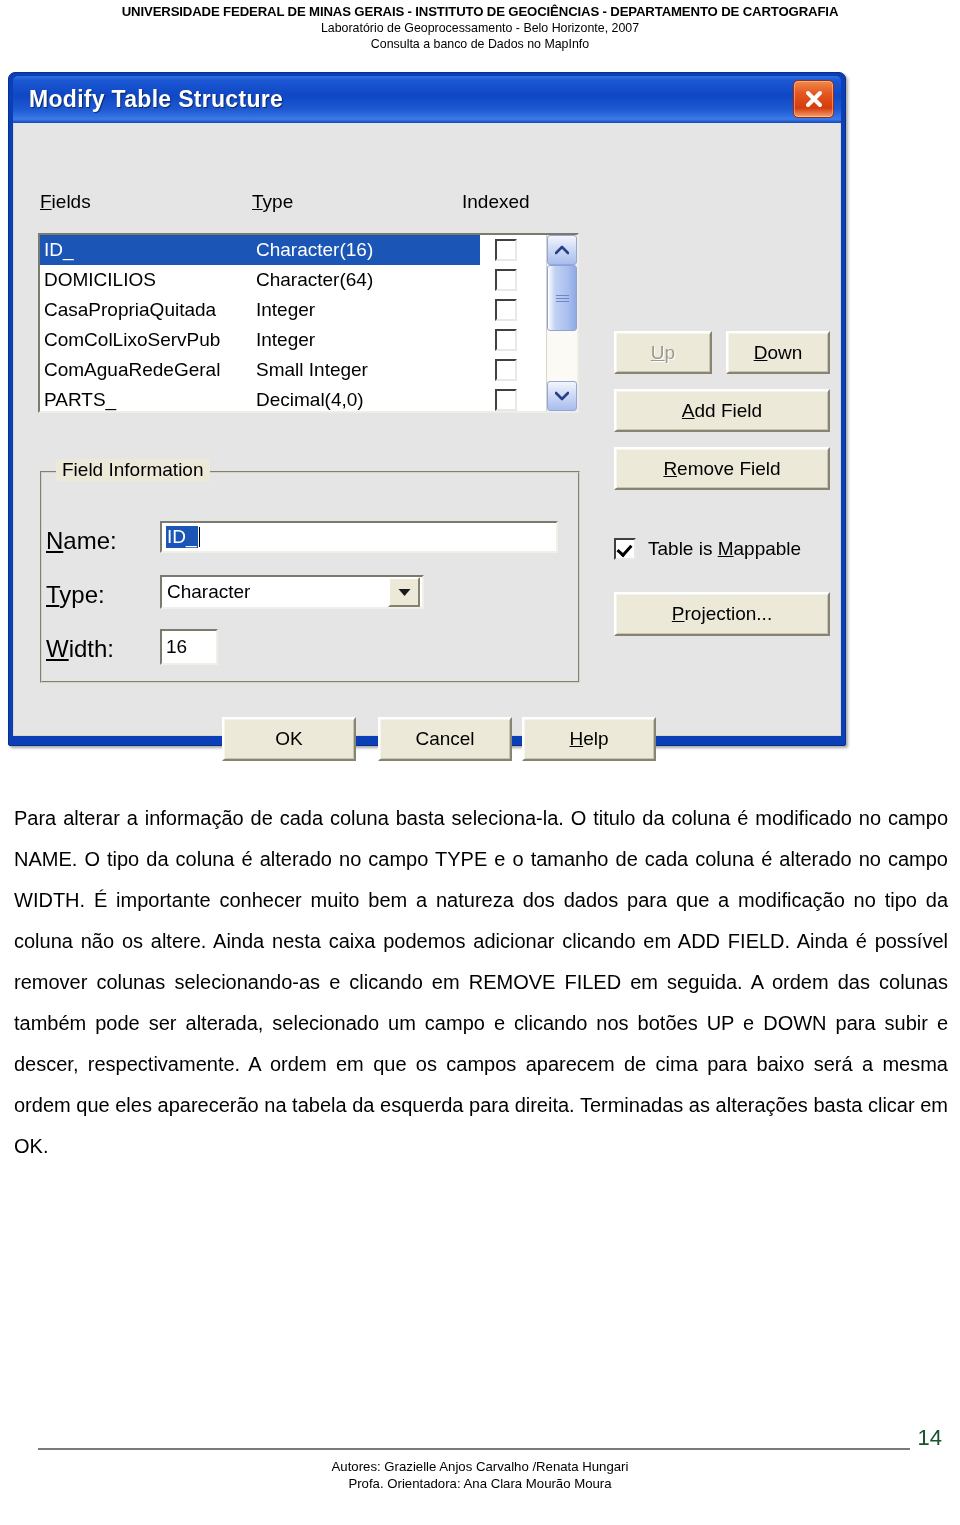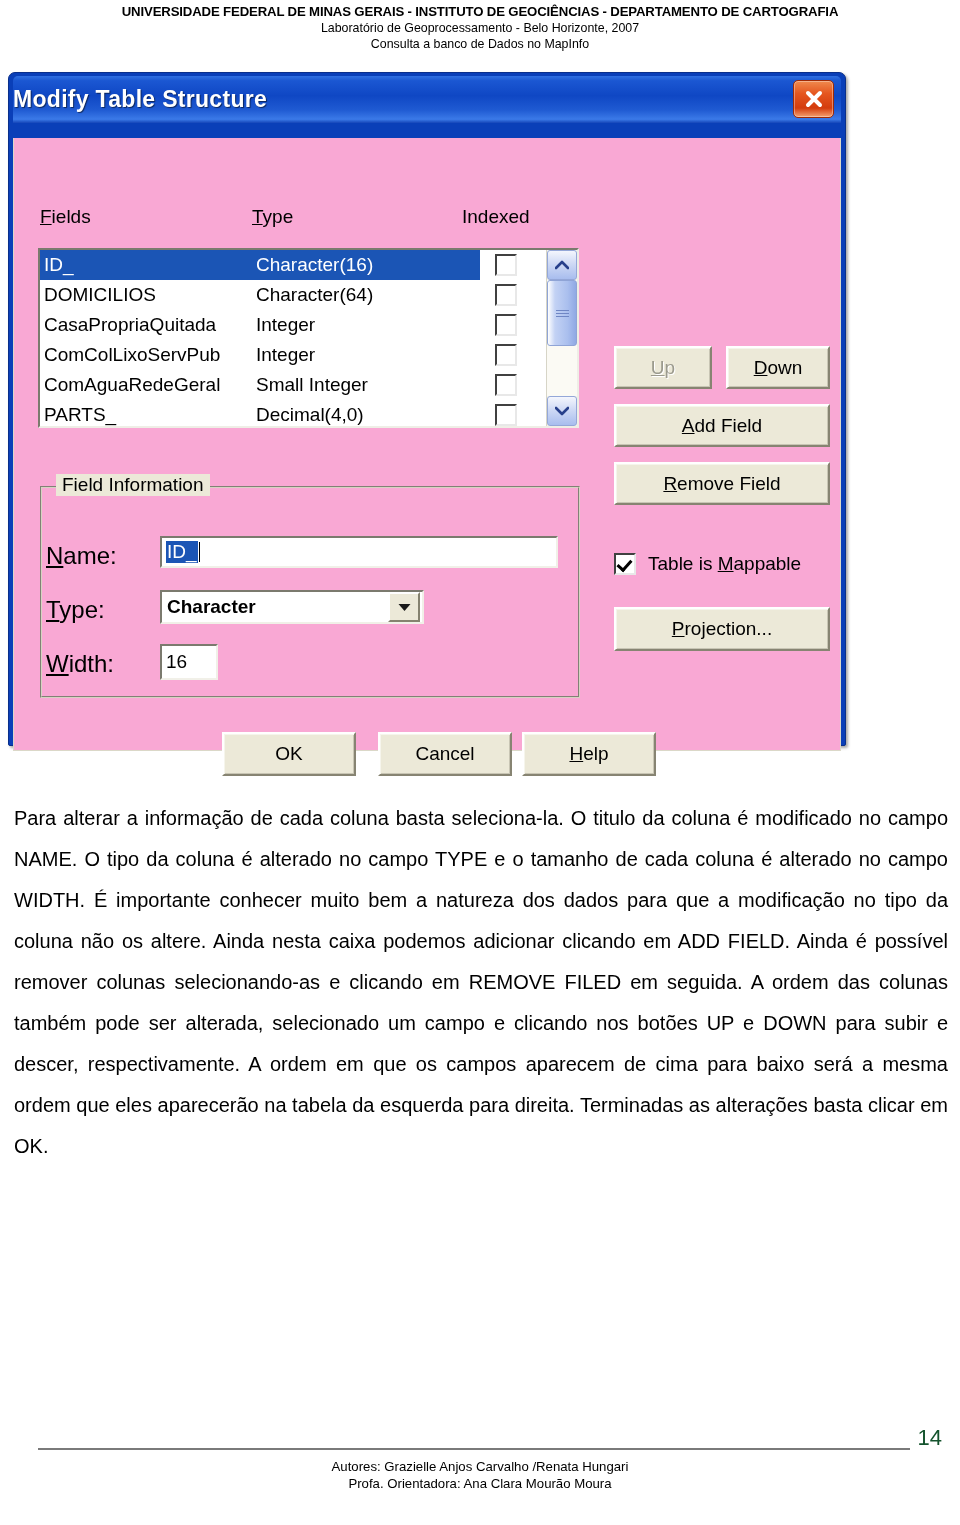--- a/index.html
+++ b/index.html
@@ -58,20 +58,21 @@
         #1f5ad2 72%, #3b7ae8 92%, #1545b8 100%);
     border-radius: 5px 5px 0 0;
     position: relative;
     display: flex;
     align-items: center;
   }
   .title-text {
     color: #ffffff;
     font-size: 23px;
     font-weight: bold;
+    margin-left: 16px;
     letter-spacing: 0.3px;
     text-shadow: 1px 1px 1px rgba(0,0,0,0.55);
   }
   .close-btn {
     position: absolute;
     right: 7px;
     top: 4px;
     width: 39px;
     height: 36px;
     border-radius: 5px;
@@ -79,27 +80,26 @@
     border: 1px solid #9e2a06;
     box-shadow: inset 0 0 0 1px rgba(255,255,255,0.35);
     display: flex;
     align-items: center;
     justify-content: center;
     cursor: pointer;
   }
   .close-btn svg { display: block; }
 
   .dialog-body {
-    background: #f9a8d4;
+    background: #e5e5e5;
     height: 612px;
     border: 1px solid #dbd8c8;
     border-top: none;
     position: relative;
     font-size: 17px;
-    margin-top: 15px;
   }
 
   
   .col-head {
     position: absolute;
     font-size: 19px;
     color: #000;
     white-space: nowrap;
   }
   .col-head .acc { text-decoration: underline; }
@@ -340,21 +340,20 @@
     top: 452px;
     width: 264px;
     height: 34px;
     background: #ffffff;
     border: 2px solid;
     border-color: #7b7a6e #f1f0e8 #f1f0e8 #7b7a6e;
     box-sizing: border-box;
     display: flex;
     align-items: center;
     cursor: pointer;
-    font-weight: bold;
   }
   .combo-value {
     flex: 1 1 auto;
     font-size: 19px;
     padding-left: 5px;
     white-space: nowrap;
   }
   .combo-arrow {
     flex: 0 0 32px;
     height: 30px;

